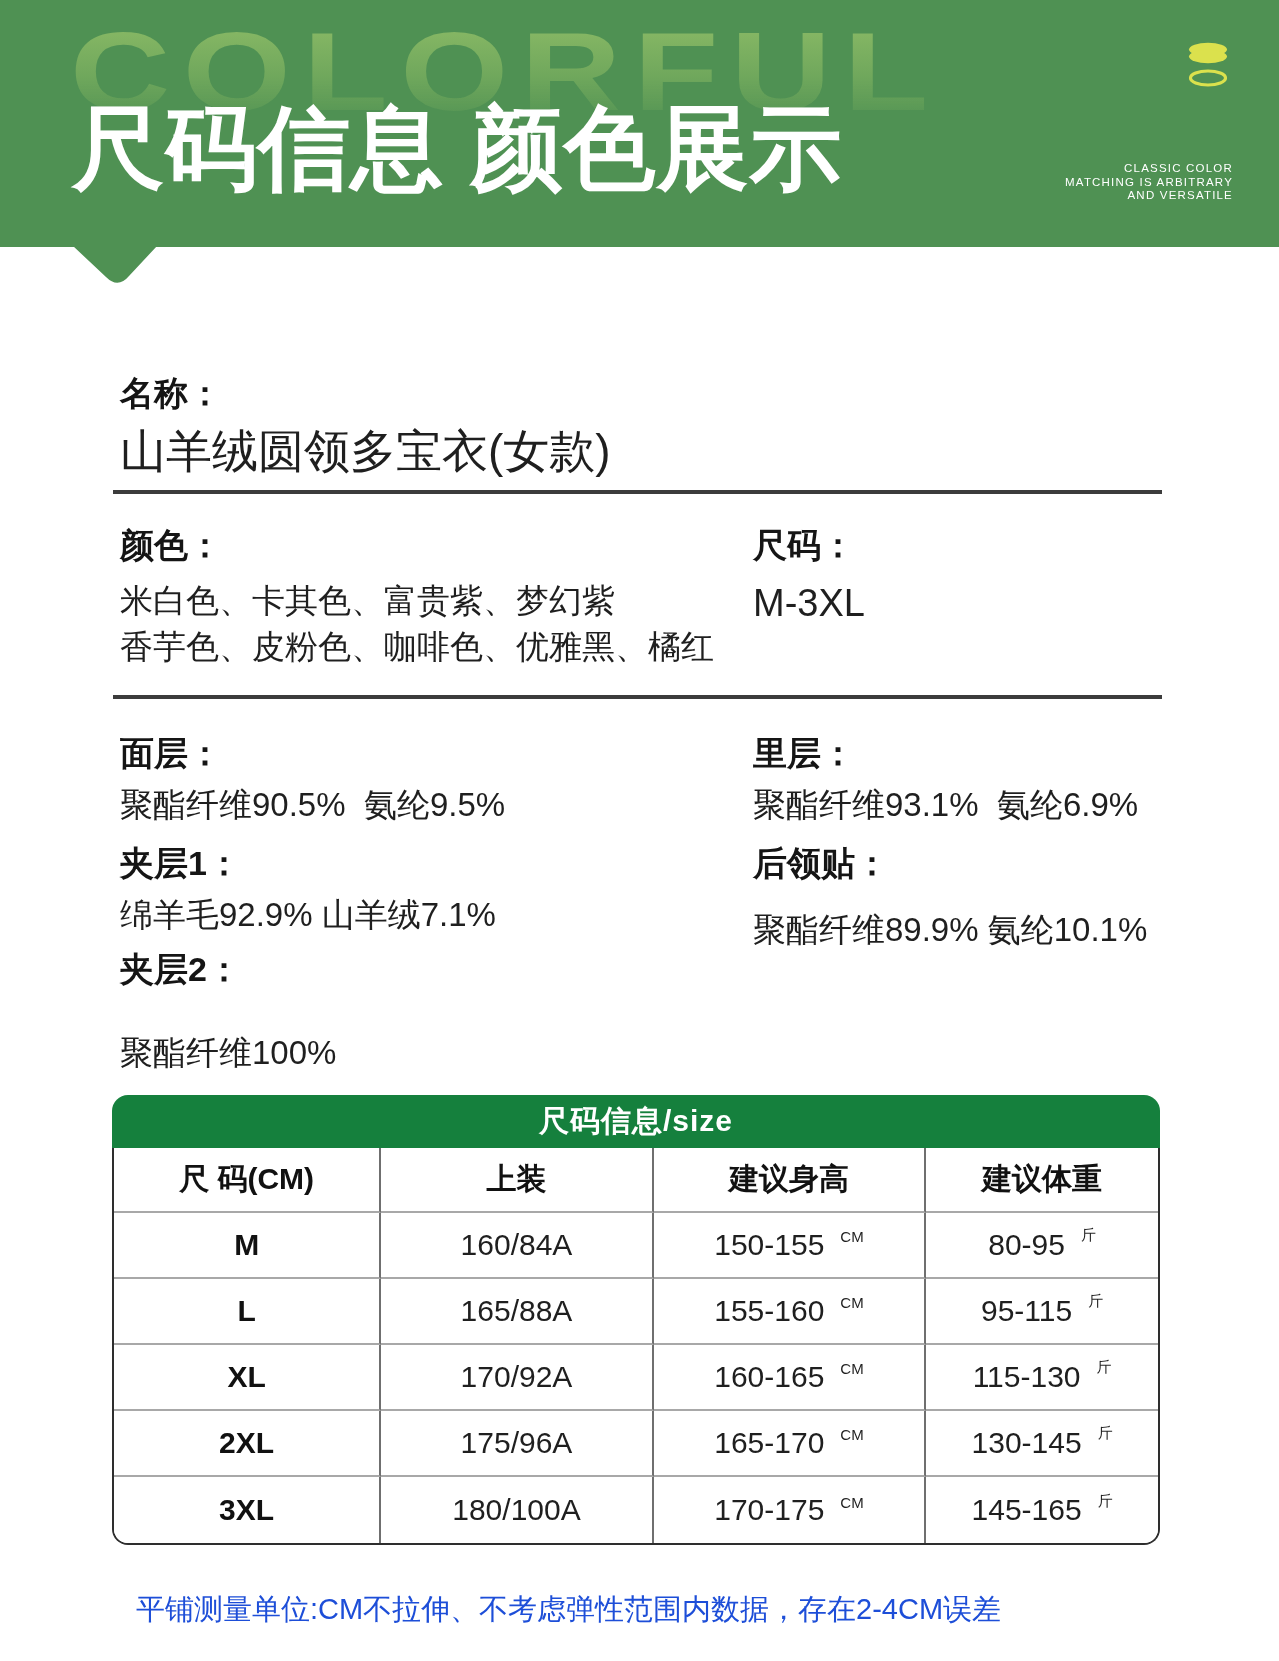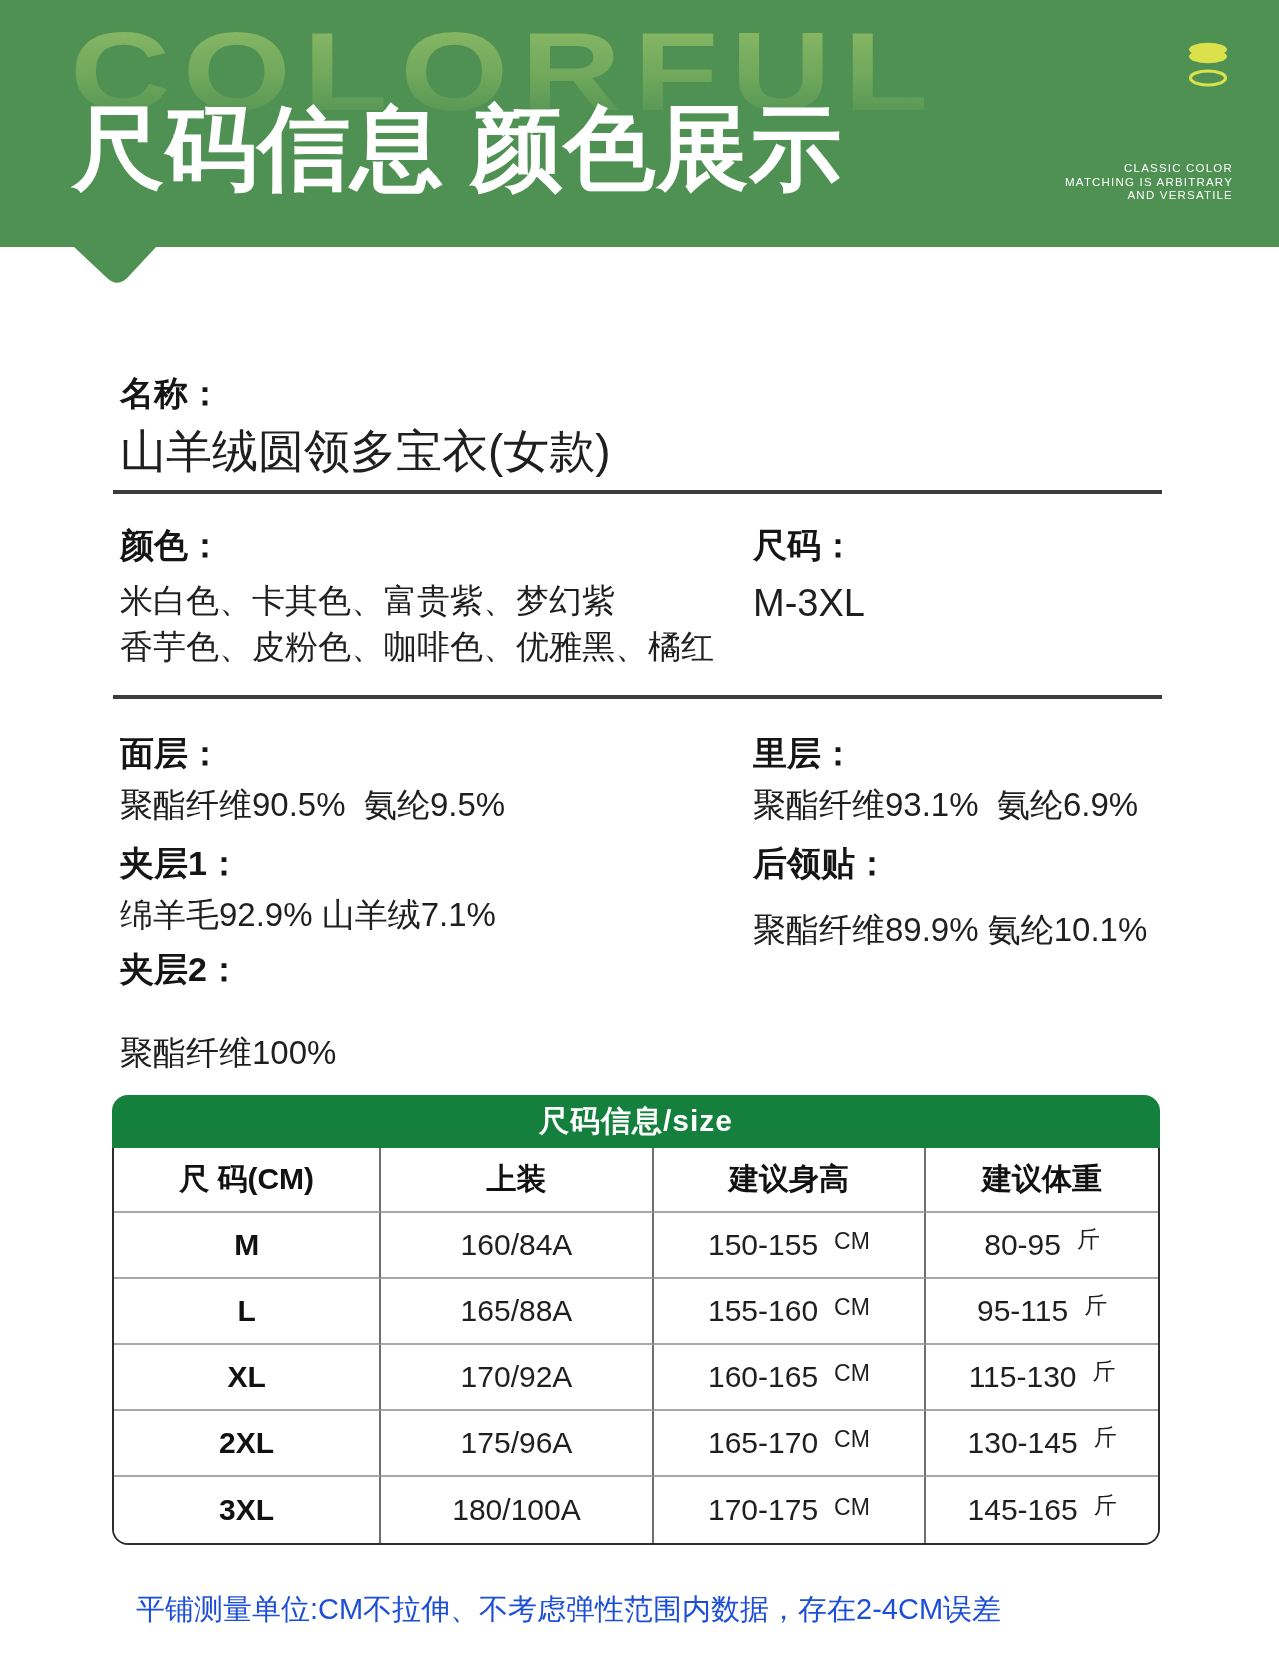--- a/index.html
+++ b/index.html
@@ -90,21 +90,21 @@
     font-size:30px; color:#1f1f1f;
     border-right:2px solid #6f6f6f;
     border-bottom:2px solid #a8a8a8;
     background:#ffffff;
     white-space:pre;
   }
   .cell:nth-child(4n) { border-right:none; }
   .cell.last-row { border-bottom:none; }
   .cell.hdr { font-weight:700; color:#111; }
   .cell.size-col { font-weight:700; color:#111; }
-  .unit { font-size:23px; font-weight:400; align-self:flex-end; padding-bottom:22px; margin-left:16px; }
+  .unit { font-size:15px; font-weight:400; align-self:flex-end; padding-bottom:32px; margin-left:16px; }
   .cell .val { display:flex; align-items:center; }
 
   
   .footnote {
     position:absolute; left:0; top:1592px; width:1137px;
     text-align:center; font-size:29px; color:#1d4ed8; line-height:1.2;
   }
 </style>
 </head>
 <body>

